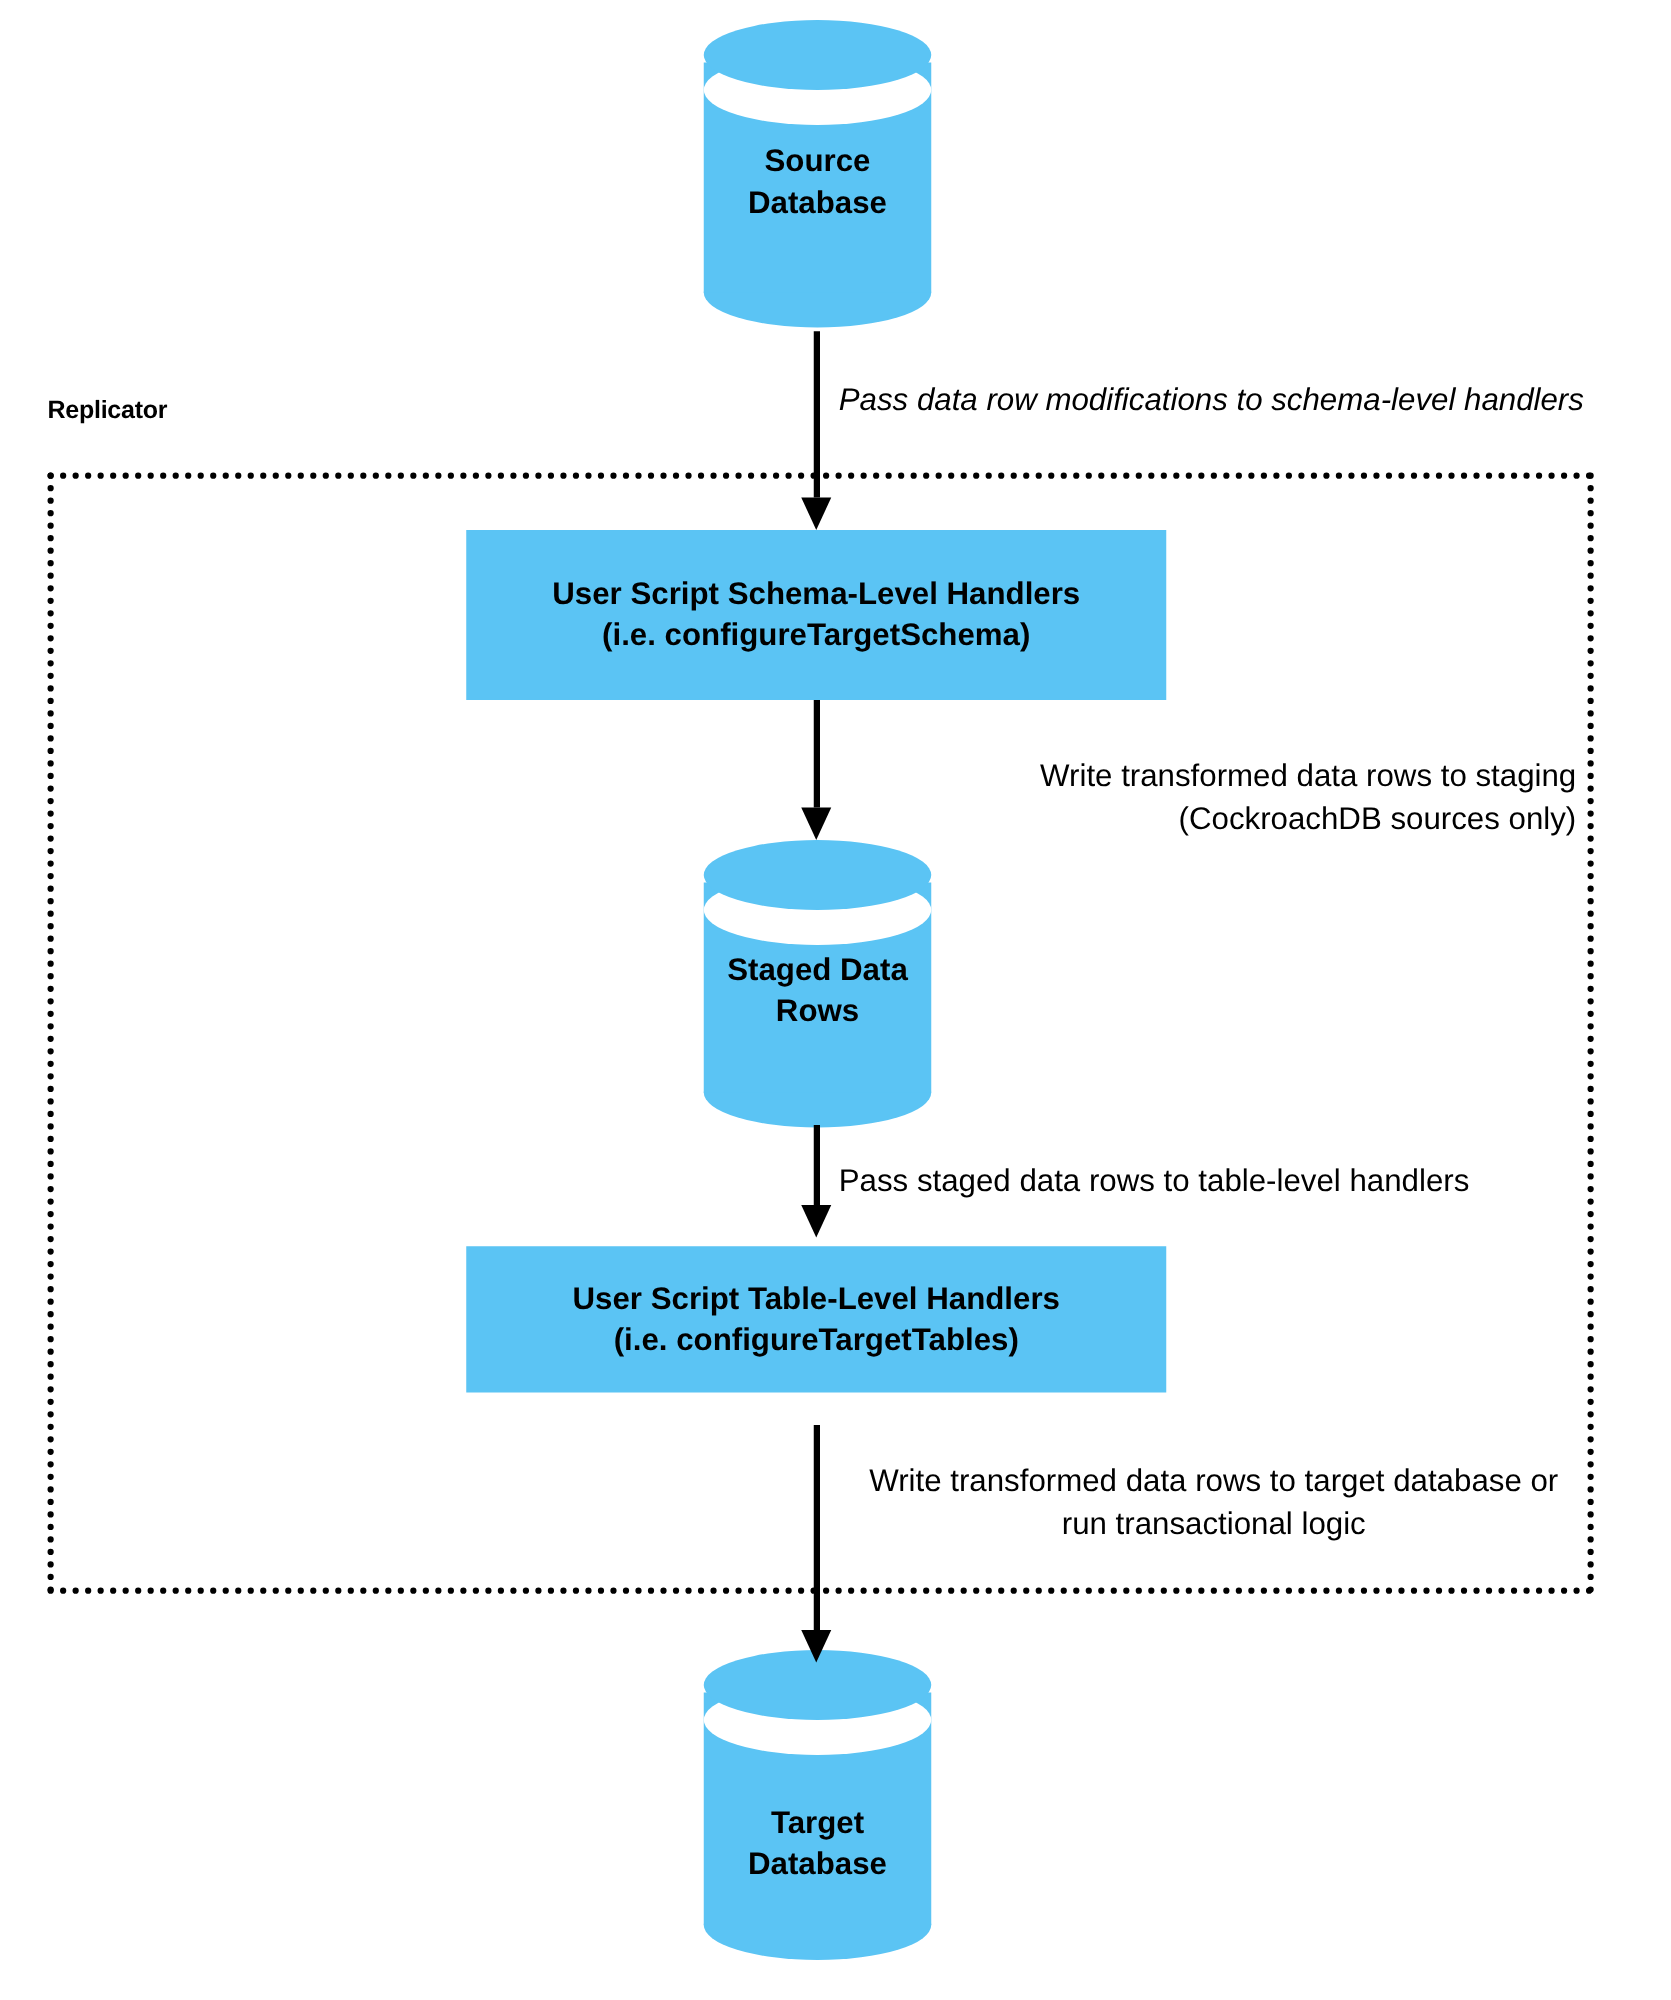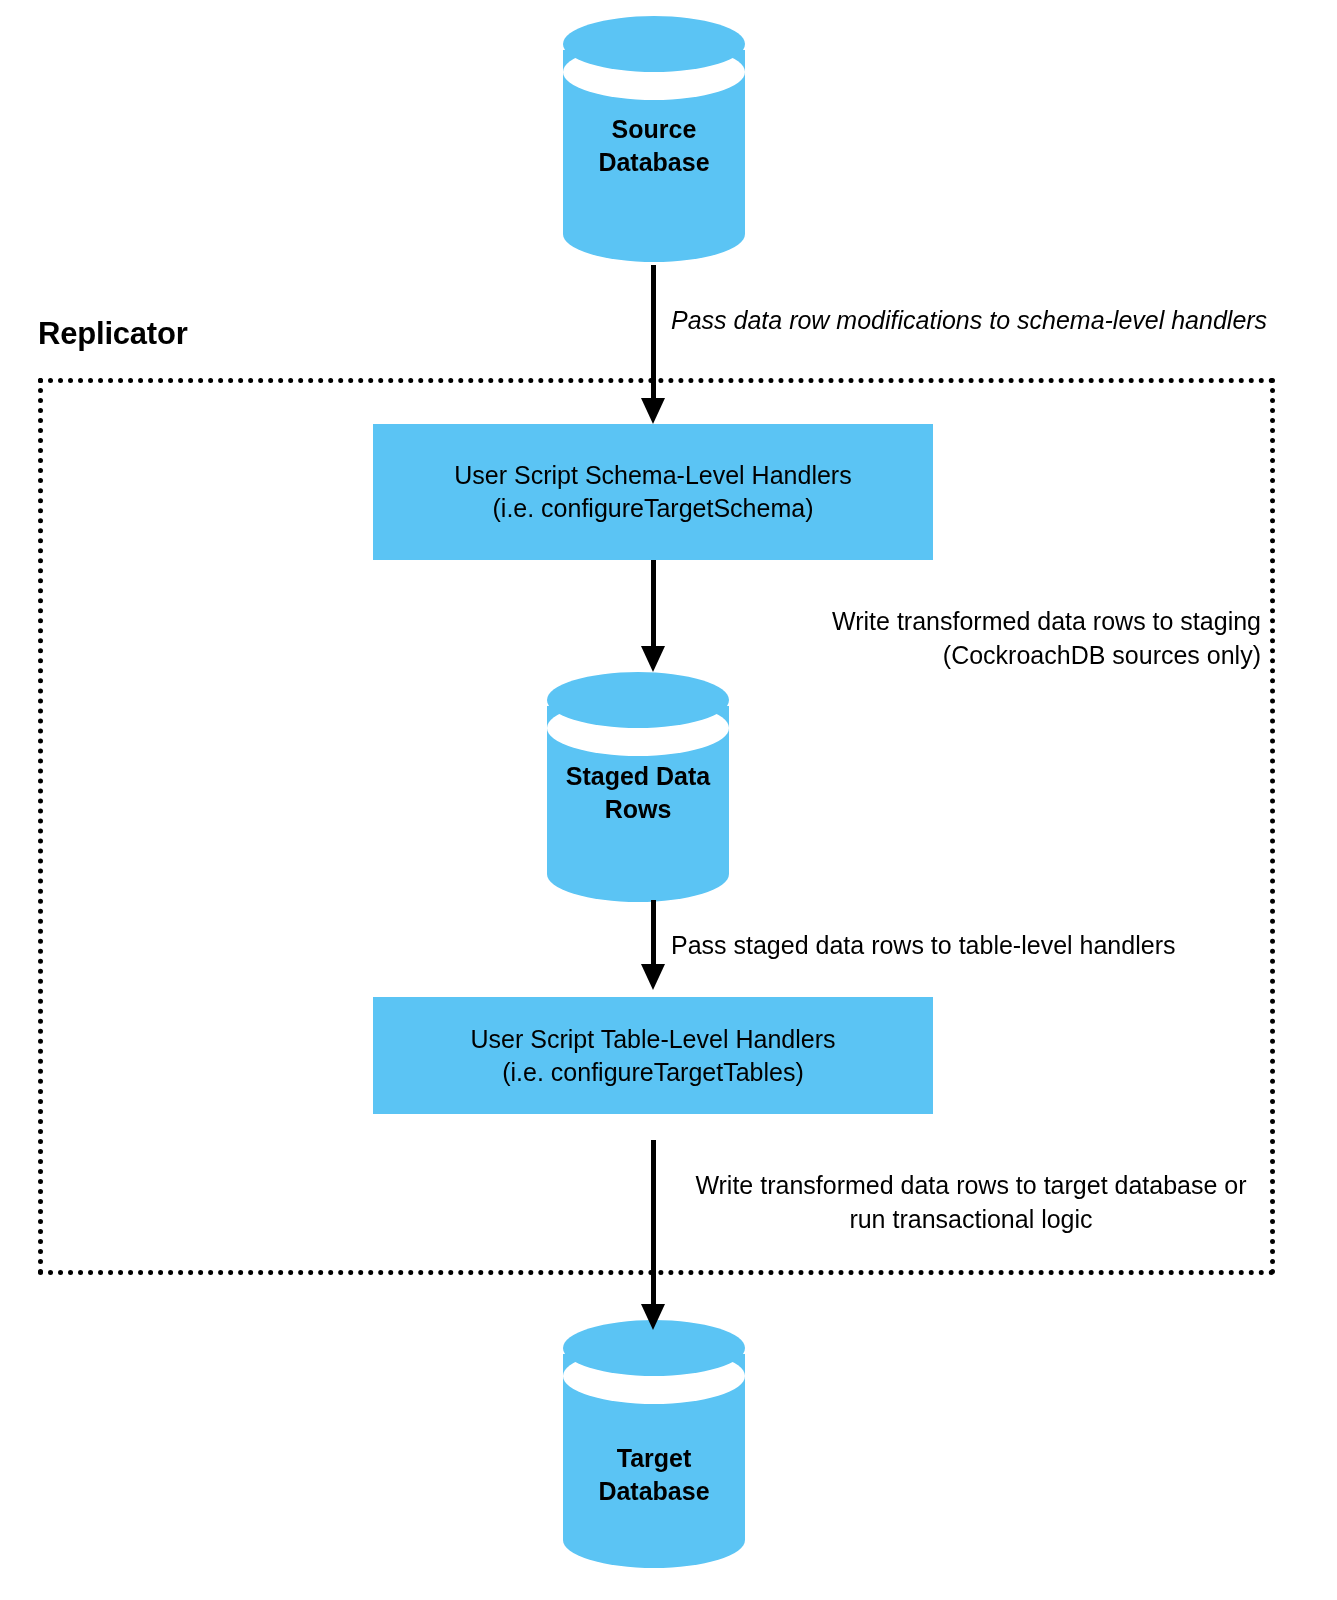--- a/index.html
+++ b/index.html
@@ -19,21 +19,21 @@
     position: relative;
     width: 1337px;
     height: 1600px;
   }
 
   
   .replicator-label {
     position: absolute;
     left: 38px;
     top: 318px;
-    font-size: 31px;
+    font-size: 20px;
     font-weight: bold;
     letter-spacing: -0.2px;
     line-height: 1;
     white-space: nowrap;
   }
   .replicator-box {
     position: absolute;
     left: 38px;
     top: 378px;
     width: 1237px;
@@ -100,21 +100,21 @@
   
   .proc-box {
     position: absolute;
     width: 560px;
     background: #5BC4F4;
     display: flex;
     align-items: center;
     justify-content: center;
     text-align: center;
     font-size: 25px;
-    font-weight: normal;
+    font-weight: bold;
     line-height: 33px;
     white-space: pre-line;
   }
 
   
   .arrow {
     position: absolute;
     z-index: 6;
   }
   .arrow-shaft {
@@ -173,21 +173,21 @@
 (i.e. configureTargetSchema)</span>
   </div>
 
   <div class="arrow" style="left:651px; top:560px; width:5px; height:112px;">
     <div class="arrow-shaft" style="height:86px;"></div>
     <div class="arrow-head" style="top:86px;"></div>
   </div>
   <div class="arrow-label" style="left:671px; top:604px; width:590px; text-align:right;">Write transformed data rows to staging
 (CockroachDB sources only)</div>
 
-  <div class="cylinder" style="left:547px; top:672px; height:230px;">
+  <div class="cylinder" style="left:563px; top:672px; height:230px;">
     <div class="cyl-bottom" style="top:174px;"></div>
     <div class="cyl-body" style="height:168px;"></div>
     <div class="cyl-gap"></div>
     <div class="cyl-top"></div>
     <div class="cyl-label" style="top:88px;">Staged Data
 Rows</div>
   </div>
 
   <div class="arrow" style="left:651px; top:900px; width:5px; height:90px;">
     <div class="arrow-shaft" style="height:64px;"></div>

